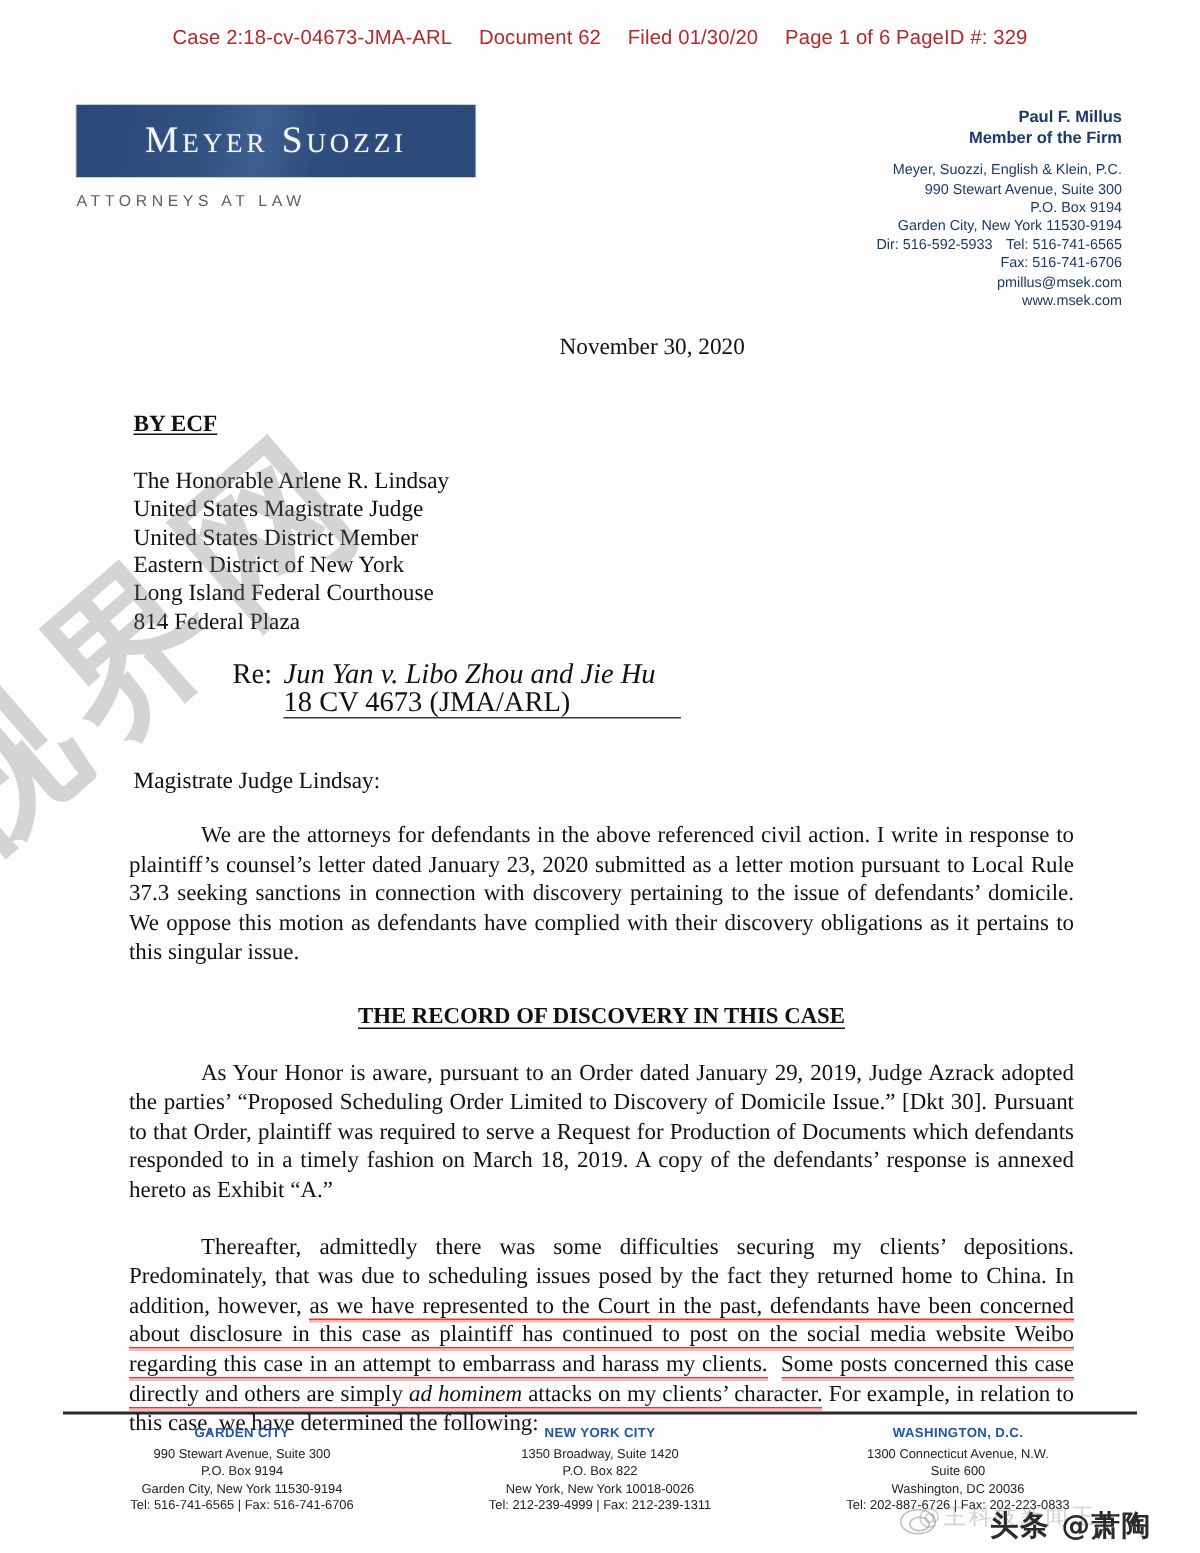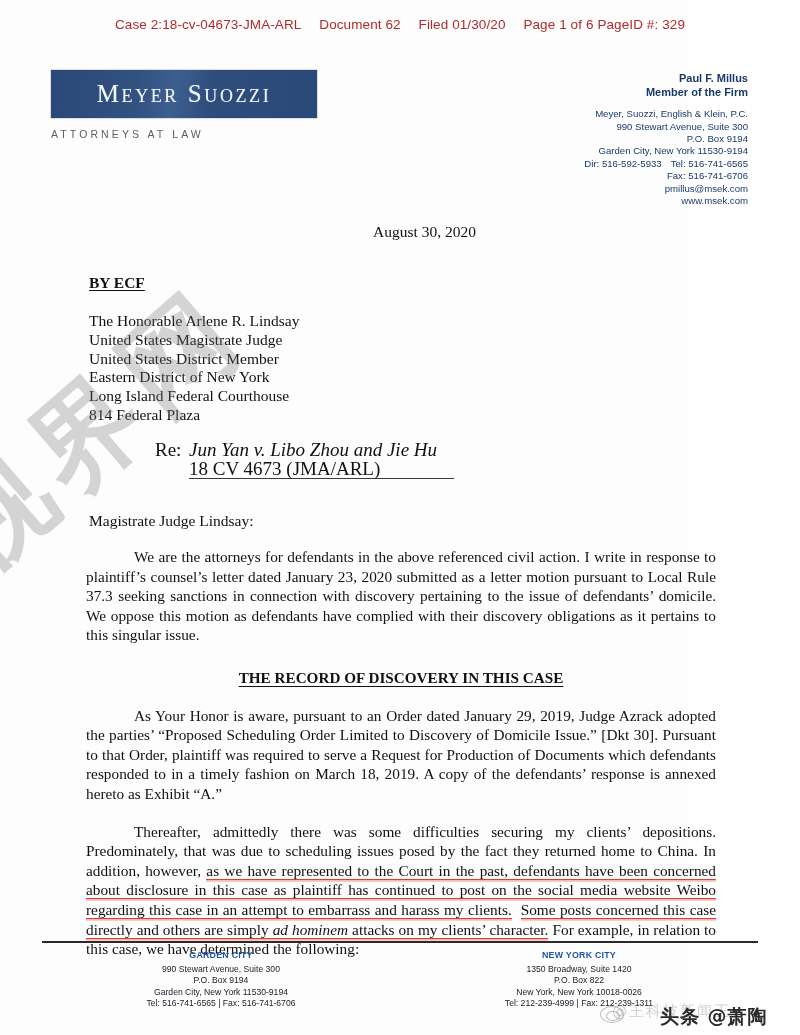--- a/index.html
+++ b/index.html
@@ -307,21 +307,21 @@
         <div>P.O. Box 9194</div>
         <div>Garden City, New York 11530-9194</div>
         <div class="dirtel"><span>Dir: 516-592-5933</span><span>Tel: 516-741-6565</span></div>
         <div>Fax: 516-741-6706</div>
         <div>pmillus@msek.com</div>
         <div>www.msek.com</div>
       </div>
     </div>
   </div>
 
-  <div class="dateline">August 30, 2020</div>
+  <div class="dateline">November 30, 2020</div>
 
   <div class="byecf">BY ECF</div>
 
   <div class="addressee">
     <div>The Honorable Arlene R. Lindsay</div>
     <div>United States Magistrate Judge</div>
     <div>United States District Member</div>
     <div>Eastern District of New York</div>
     <div>Long Island Federal Courthouse</div>
     <div>814 Federal Plaza</div>
@@ -360,19 +360,26 @@
       <div>Garden City, New York 11530-9194</div>
       <div>Tel: 516-741-6565  |  Fax: 516-741-6706</div>
     </div>
     <div class="footer-col">
       <div class="city">NEW YORK CITY</div>
       <div>1350 Broadway, Suite 1420</div>
       <div>P.O. Box 822</div>
       <div>New York, New York 10018-0026</div>
       <div>Tel: 212-239-4999  |  Fax: 212-239-1311</div>
     </div>
+    <div class="footer-col">
+      <div class="city">WASHINGTON, D.C.</div>
+      <div>1300 Connecticut Avenue, N.W.</div>
+      <div>Suite 600</div>
+      <div>Washington, DC 20036</div>
+      <div>Tel: 202-887-6726  |  Fax: 202-223-0833</div>
+    </div>
   </div>
 
   <div class="wm-circle"></div>
   <div class="wm-weibo">@王科技新闻王</div>
   <div class="wm-toutiao">头条 @萧陶</div>
 
 </div>
 
 </body></html>

